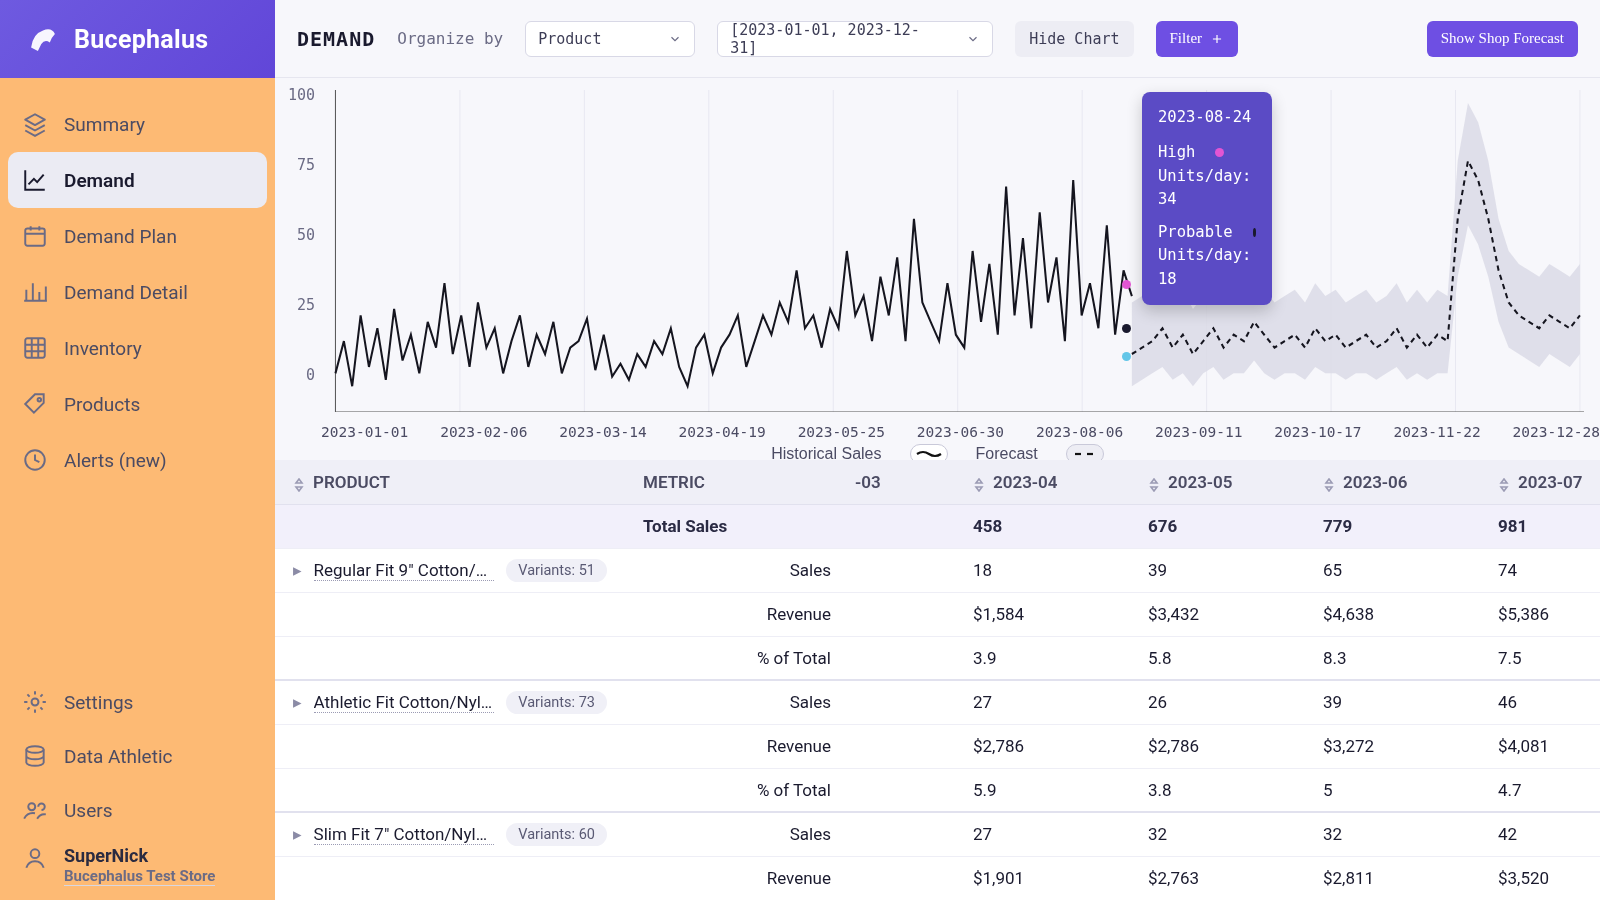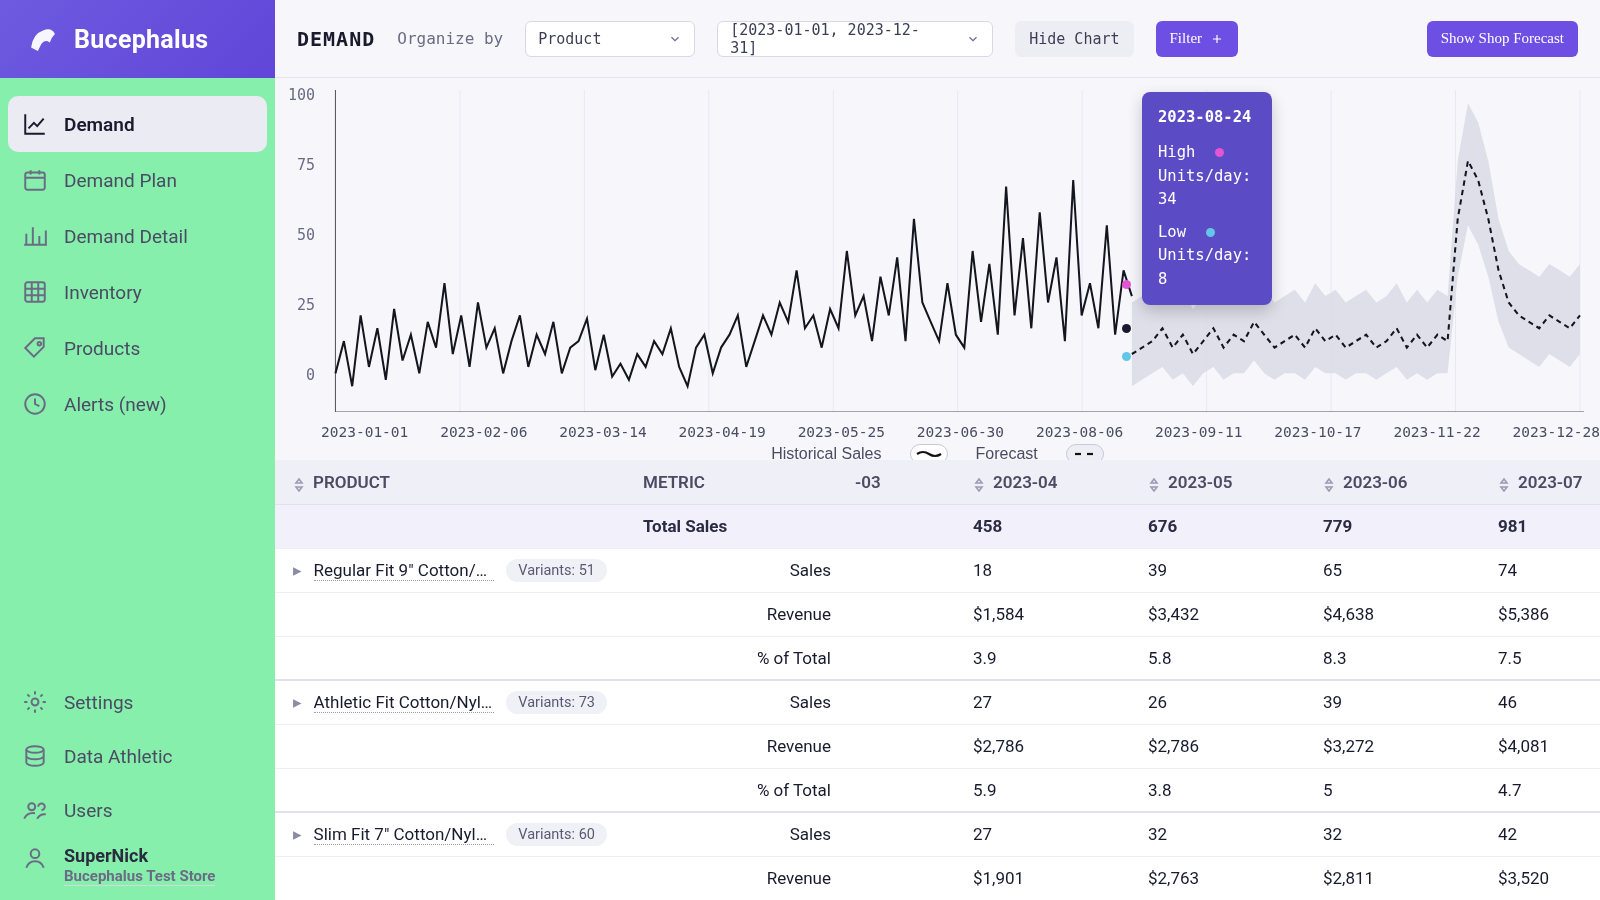--- a/index.html
+++ b/index.html
@@ -1,20 +1,20 @@
 <!DOCTYPE html>
 <html><head>
 <meta charset="utf-8">
 <style>
   * { box-sizing: border-box; margin: 0; padding: 0; }
   html, body { width: 1600px; height: 900px; overflow: hidden; font-family: -apple-system, "Segoe UI", Roboto, sans-serif; background:#F7F7FB; color:#1a1a2e; }
   .mono { font-family: ui-monospace, Menlo, Consolas, monospace; }
 
   
-  .sidebar { position:absolute; left:0; top:0; width:275px; height:900px; background:#86efac; display:flex; flex-direction:column; }
+  .sidebar { position:absolute; left:0; top:0; width:275px; height:900px; background:#fdba74; display:flex; flex-direction:column; }
   .brand { height:78px; background:linear-gradient(135deg,#6E5AE0 0%,#6146D8 100%); display:flex; align-items:center; gap:14px; padding-left:26px; color:#fff; font-weight:700; font-size:25px; letter-spacing:.3px;}
   .brand .logo { width:34px; height:34px; }
   .brand .logo svg { width:34px; height:34px; }
   .nav { padding:18px 8px 0 8px; flex:1; }
   .nav-item { display:flex; align-items:center; gap:16px; height:56px; padding:0 14px; border-radius:10px; font-size:19px; color:#4b4b63; cursor:pointer; }
   .nav-item.active { background:#EBEBF3; color:#1a1a2e; font-weight:600; }
   .nav-item .ic { width:26px; height:26px; flex:0 0 26px; }
   .nav-item .ic svg { width:26px; height:26px; stroke:#6b6b85; fill:none; stroke-width:1.8; }
   .nav-item.active .ic svg { stroke:#1a1a2e; }
   .nav-bottom { padding:0 8px 14px 8px; }
@@ -44,21 +44,21 @@
   
   .chartwrap { position:absolute; left:275px; top:78px; right:0; height:380px; }
   .chart { position:absolute; left:30px; top:12px; right:16px; bottom:46px; }
   .chart svg { width:100%; height:100%; display:block; }
   .ytick { position:absolute; left:0; width:40px; text-align:right; font-size:15px; color:#6b6b85; font-family: ui-monospace, Menlo, Consolas, monospace;}
   .xticks { position:absolute; left:46px; right:0; bottom:18px; display:flex; justify-content:space-between; font-size:14.5px; color:#4b4b63; font-family: ui-monospace, Menlo, Consolas, monospace;}
   .legend-row { position:absolute; left:0; right:0; bottom:-6px; display:flex; justify-content:center; align-items:center; gap:28px; font-size:16px; color:#4b4b63; font-family: Liberation Sans, sans-serif;}
   .swatch { display:inline-flex; align-items:center; justify-content:center; width:38px; height:20px; border:1px solid #c9c9d9; border-radius:12px; background:#fff;}
   .swatch.fc { background:#EDEDF4;}
   .tooltip { position:absolute; width:130px; background:#5B4BC5; color:#fff; border-radius:8px; padding:14px 16px; font-size:15.5px; line-height:1.5; box-shadow:0 6px 16px rgba(0,0,0,.2); font-family: ui-monospace, Menlo, Consolas, monospace;}
-  .tooltip .dt { font-weight:700; margin-bottom:12px; }
+  .tooltip .dt { font-weight:400; margin-bottom:12px; }
   .tooltip .row { display:flex; align-items:center; gap:20px; }
   .dot { width:9px; height:9px; border-radius:50%; display:inline-block;}
   .dot.high{background:#E255D3;} .dot.prob{background:#1a1a2e;} .dot.low{background:#63C6E8;}
   .tooltip .grp { margin-top:10px; }
 
   
   .tablewrap { position:absolute; left:275px; top:460px; right:0; bottom:0; overflow:hidden; }
   table { border-collapse:collapse; width:100%; table-layout:fixed; background:#fff;}
   th, td { text-align:left; font-size:17px; }
   thead th { background:#EFEFF7; color:#4b4b63; font-weight:600; height:44px; padding:0 18px; border-bottom:1px solid #E1E1EE;}
@@ -80,20 +80,26 @@
   <div class="brand">
     <span class="logo">
       <svg viewBox="0 0 40 40">
           <path d="M6 30 Q8 14 20 10 Q30 6 34 14 Q30 18 28 24 Q22 20 18 26 L14 34 Z" fill="#fff" opacity="0.95"></path>
         </svg>
     </span>
     <span>Bucephalus</span>
   </div>
 
   <div class="nav">
+    <div class="nav-item">
+      <span class="ic"><svg viewBox="0 0 24 24">
+            <path d="M12 3 L21 8 L12 13 L3 8 Z M3 13 L12 18 L21 13 M3 18 L12 23 L21 18" stroke-linejoin="round"></path>
+          </svg></span>
+      <span>Summary</span>
+    </div>
     <div class="nav-item active">
       <span class="ic"><svg viewBox="0 0 24 24">
             <path d="M3 3 V21 H21 M6 16 L11 11 L14 14 L20 7"></path>
           </svg></span>
       <span>Demand</span>
     </div>
     <div class="nav-item">
       <span class="ic"><svg viewBox="0 0 24 24">
             <rect x="3" y="5" width="18" height="16" rx="2"></rect>
             <path d="M3 10 H21 M8 3 V7 M16 3 V7"></path>
@@ -254,24 +260,24 @@
     <div class="dt">2023-08-24</div>
     <div class="grp">
       <div class="row">
           <span>High</span>
           <span class="dot high"></span>
         </div>
       <div>Units/day: 34</div>
     </div>
     <div class="grp">
       <div class="row">
-          <span>Low</span>
-          <span class="dot low"></span>
+          <span>Probable</span>
+          <span class="dot prob"></span>
         </div>
-      <div>Units/day: 8</div>
+      <div>Units/day: 18</div>
     </div>
   </div>
 </div>
 
 <div class="tablewrap">
   <table>
     <colgroup>
         <col class="c-prod">
         <col class="c-metric">
         <col class="c-m" style="width:100px">

